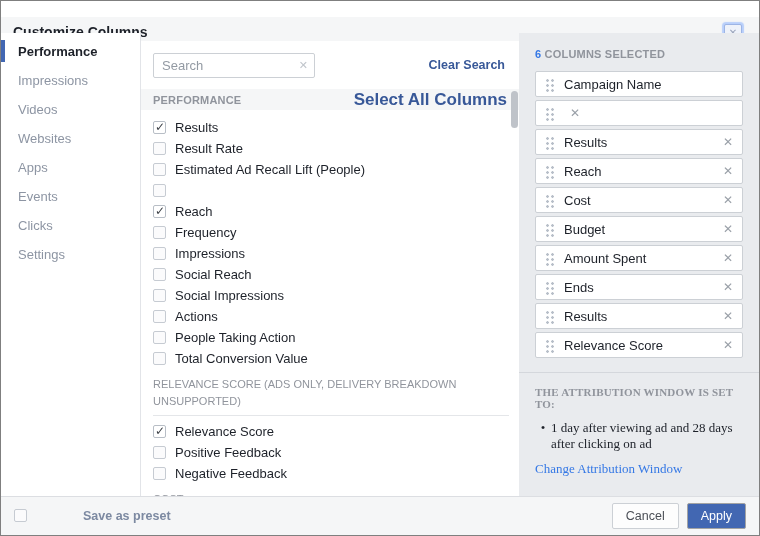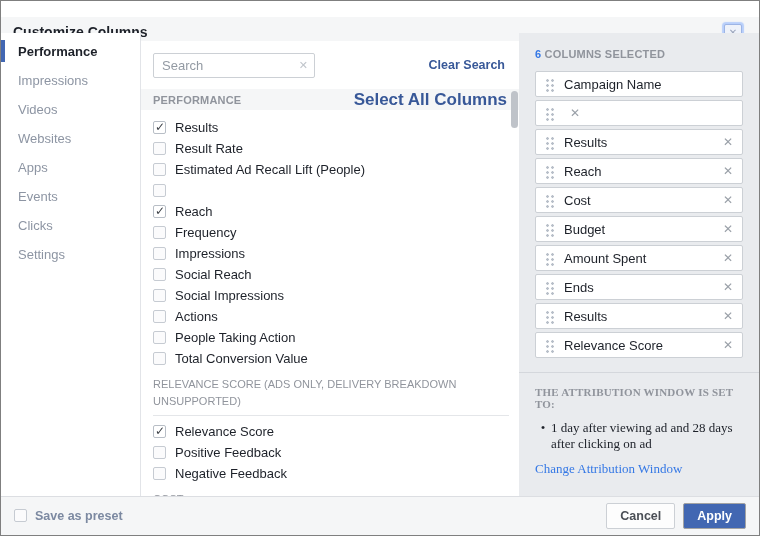--- a/index.html
+++ b/index.html
@@ -53,25 +53,25 @@
   .chip-x { color:#9aa0a8; font-size:12px; cursor:pointer; padding-left:6px; }
   .rp-divider { border-top:1px solid #d4d7dc; margin:14px -16px 0 -16px; }
   .attr { padding-top:13px;font-family:Liberation Serif, serif; }
   .attr-heading { font-size:11px; font-weight:bold; color:#90949c; letter-spacing:.2px; }
   .attr-bullet { display:flex; margin-top:10px; font-size:13px; line-height:16px; color:#1d2129; }
   .bullet-dot { flex:0 0 16px; text-align:center; }
   .attr-link { margin-top:9px; color:var(--count,#3578e5); font-size:13px; cursor:pointer; }
 
   
   .ftr { position:absolute; bottom:0; left:0; right:0; height:39px; background:#f5f6f7; border-top:1px solid #dcdee2; display:flex; align-items:center; padding:0 13px; }
-  .preset { display:flex; align-items:flex-start; cursor:pointer; }
+  .preset { display:flex; align-items:flex-start; cursor:pointer;gap:48px; }
   .preset .cb { margin-right:8px; }
   .preset-label { font-weight:bold; font-size:12.5px; color:#7c89a1; }
   .ftr-spacer { flex:1 1 auto; }
-  .btn { height:26px; border-radius:2px; font-family:inherit; font-size:12.5px; font-weight:bold; padding:4px 13px; cursor:pointer; }
+  .btn { height:26px; border-radius:2px; font-family:inherit; font-size:12.5px; font-weight:normal; padding:4px 13px; cursor:pointer; }
   .btn-cancel { background:#fdfdfd; border:1px solid #ccd0d5; color:#4b4f56; margin-right:8px; }
   .btn-apply { background:var(--accent,#4267b2); border:1px solid #a3a3a3; color:#fff; }
 </style>
 </head>
 <body>
 
 <div class="dialog">
 
   <div class="hdr">
     <div class="hdr-title">Customize Columns</div>

